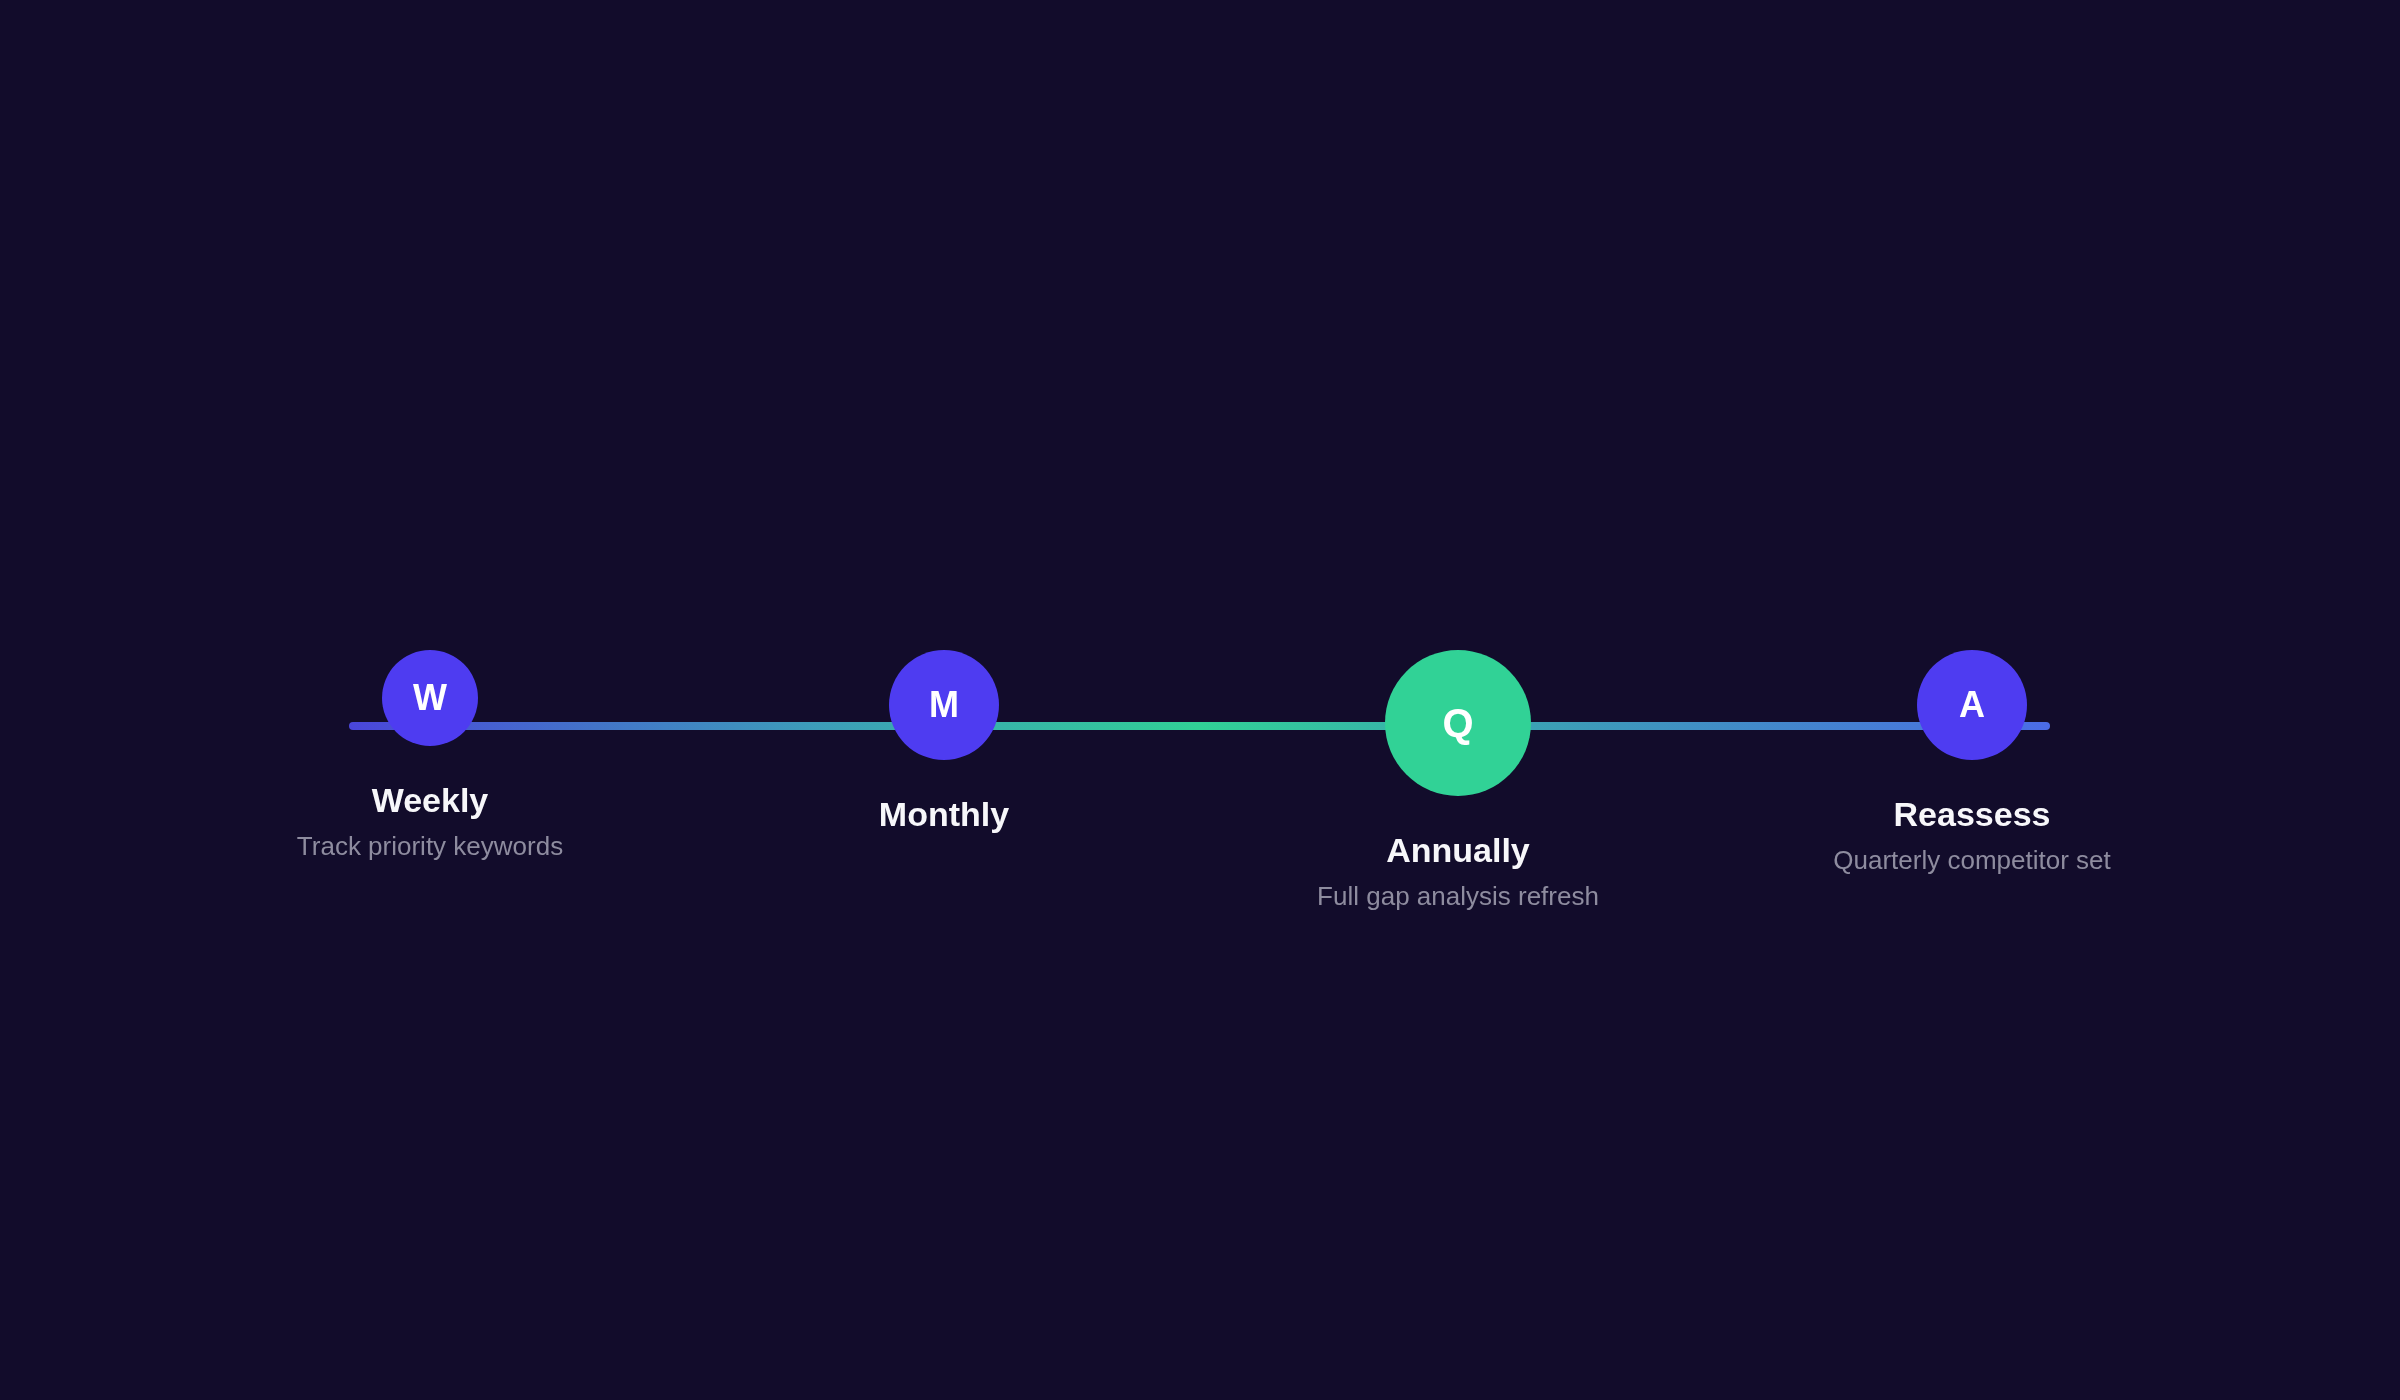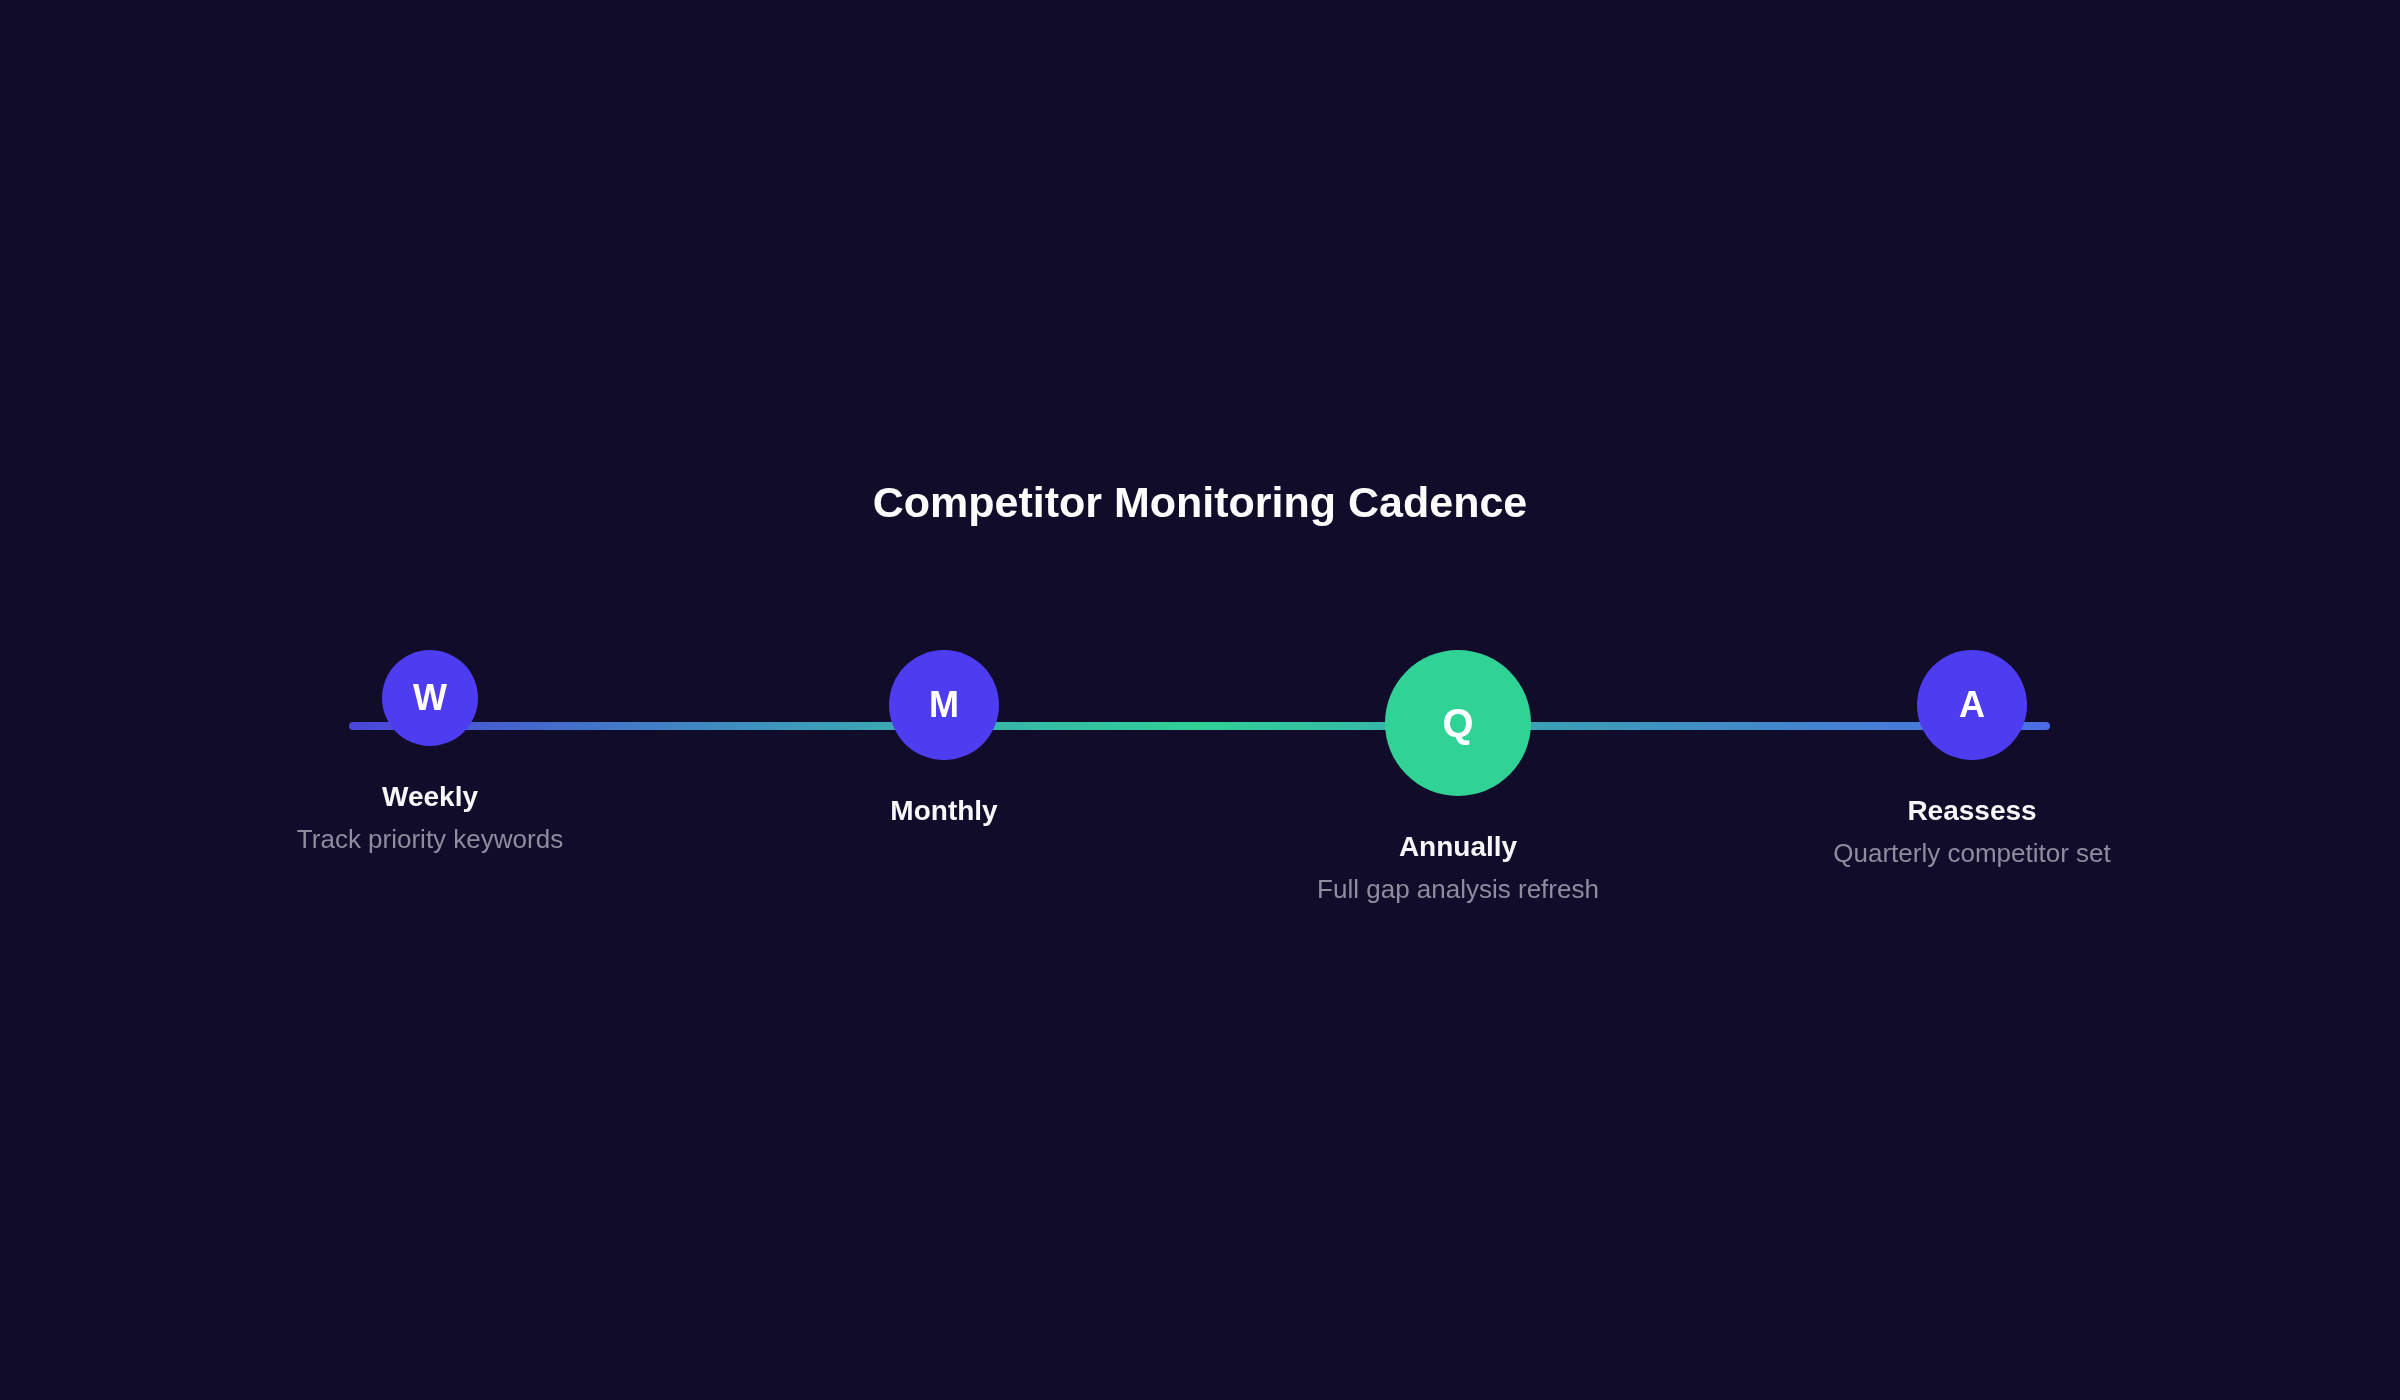--- a/index.html
+++ b/index.html
@@ -61,38 +61,37 @@
     display: flex;
     align-items: center;
     justify-content: center;
     color: #ffffff;
     font-weight: bold;
     flex: 0 0 auto;
   }
   .node-title {
     margin-top: 34px;
     color: #f7f7fa;
-    font-size: 28px;
+    font-size: 34px;
     font-weight: bold;
     line-height: 1.2;
   }
   .node-desc {
     margin-top: 10px;
     color: #8e8c9f;
     font-size: 26px;
     font-weight: normal;
     line-height: 1.2;
   }
 </style>
 </head>
 <body>
 
 <main class="stage">
 
-  <h1 class="page-title">Competitor Monitoring Cadence</h1>
 
   <section class="timeline">
 
     <div class="timeline-line" style="background: linear-gradient(90deg, rgb(74, 70, 218) 0%, rgb(61, 156, 186) 27%, rgb(49, 209, 150) 50%, rgb(61, 154, 186) 73%, rgb(75, 108, 230) 100%);"></div>
 
     <div class="node" style="left: 260px;">
       <div class="circle" style="width: 96px; height: 96px; background: rgb(78, 60, 241); font-size: 36px;">
         <span>W</span>
       </div>
       <div class="node-title">Weekly</div>

